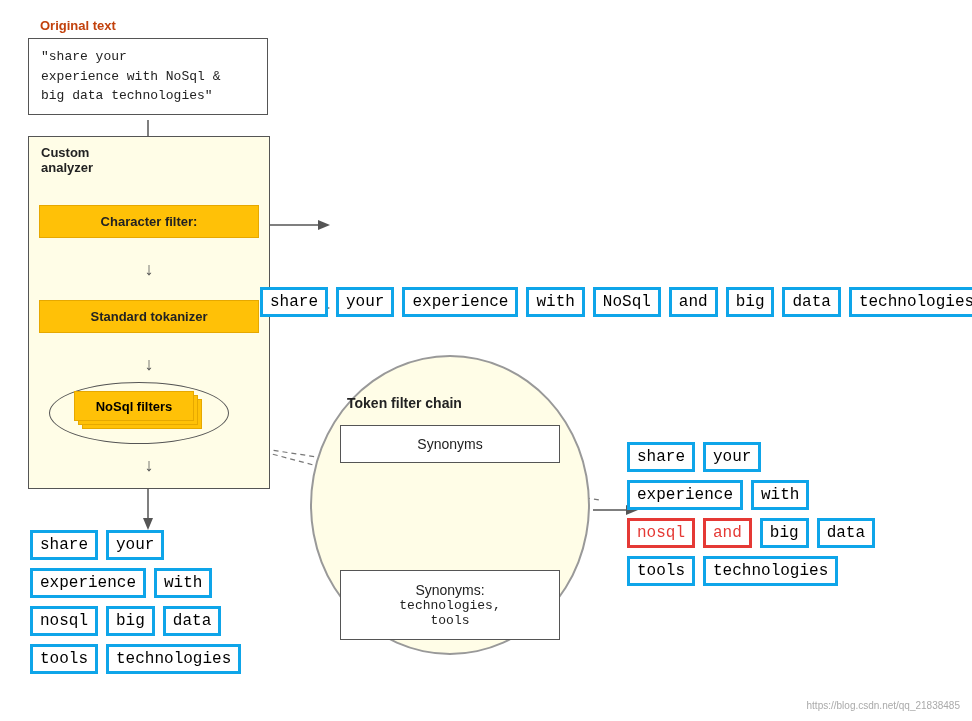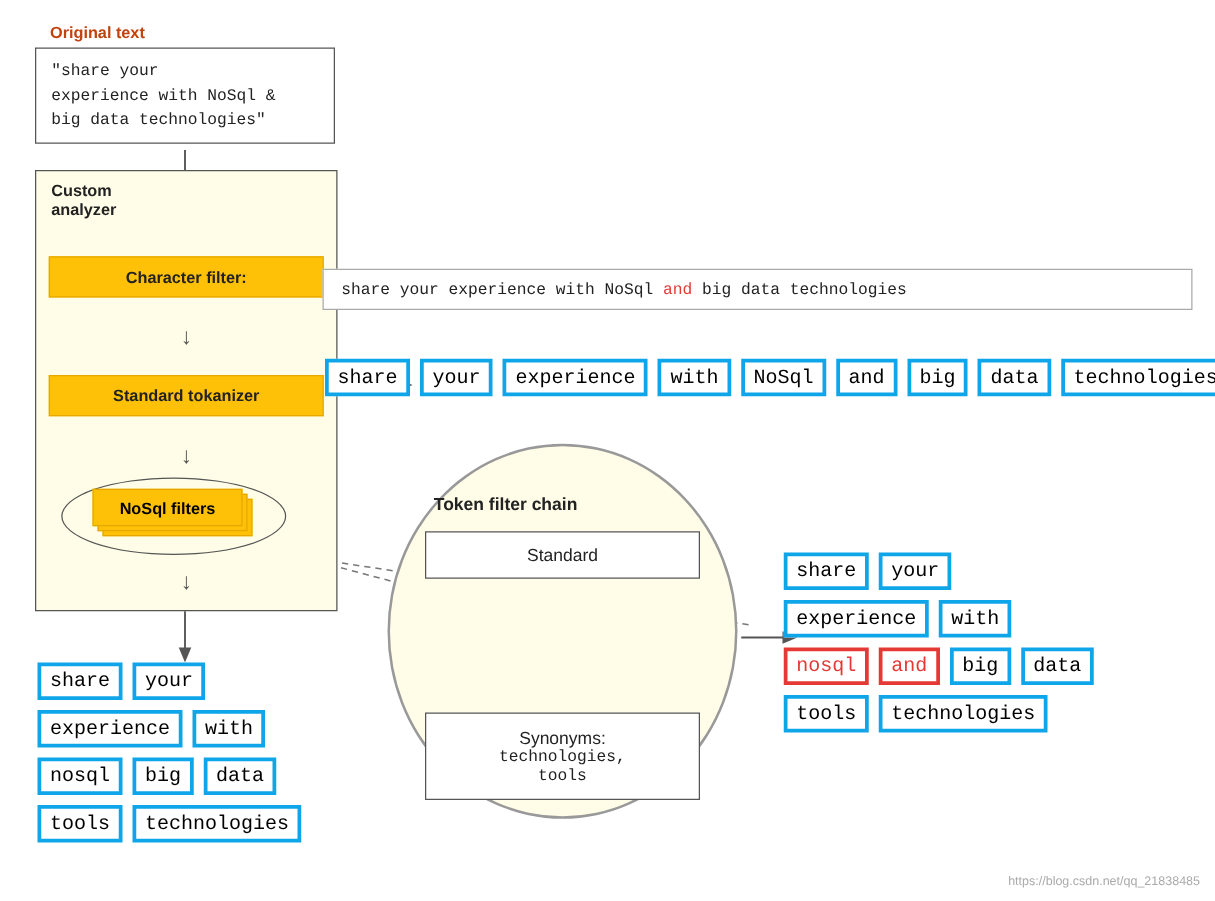--- a/index.html
+++ b/index.html
@@ -230,41 +230,38 @@
           <div style="position:absolute; top:0; left:0; width:120px; height:30px; background:#ffc107; border:1.5px solid #e6a800; display:flex; align-items:center; justify-content:center; font-size:13px; font-weight:bold;">
             <span>NoSql filters</span>
           </div>
         </div>
       </div>
     </div>
 
     <div class="arrow-down">↓</div>
   </div>
 
-  <div class="processed-text-box">
-    <span>share your experience with NoSql <span style="color:#e53935;">and</span> big data technologies</span>
-  </div>
 
   <div class="tokenized-row">
     <div class="token-box">share</div>
     <div class="token-box">your</div>
     <div class="token-box">experience</div>
     <div class="token-box">with</div>
     <div class="token-box">NoSql</div>
     <div class="token-box">and</div>
     <div class="token-box">big</div>
     <div class="token-box">data</div>
     <div class="token-box">technologies</div>
   </div>
 
   <div class="chain-oval"></div>
   <div class="chain-label">Token filter chain</div>
 
   <div class="chain-box lowercase">
-    <span>Standard</span>
+    <span>Synonyms</span>
   </div>
 
 
   <div class="chain-box synonyms" style="top:570px; height:70px; display:flex; flex-direction:column; align-items:center; justify-content:center;">
     <span style="font-family:Arial; font-size:14px; font-weight:normal;">Synonyms:</span>
     <span style="font-family:'Courier New', monospace; font-size:13px;">technologies,<br>tools</span>
   </div>
 
   <div style="position:absolute; top:528px; left:28px;">
     <div class="token-row">

